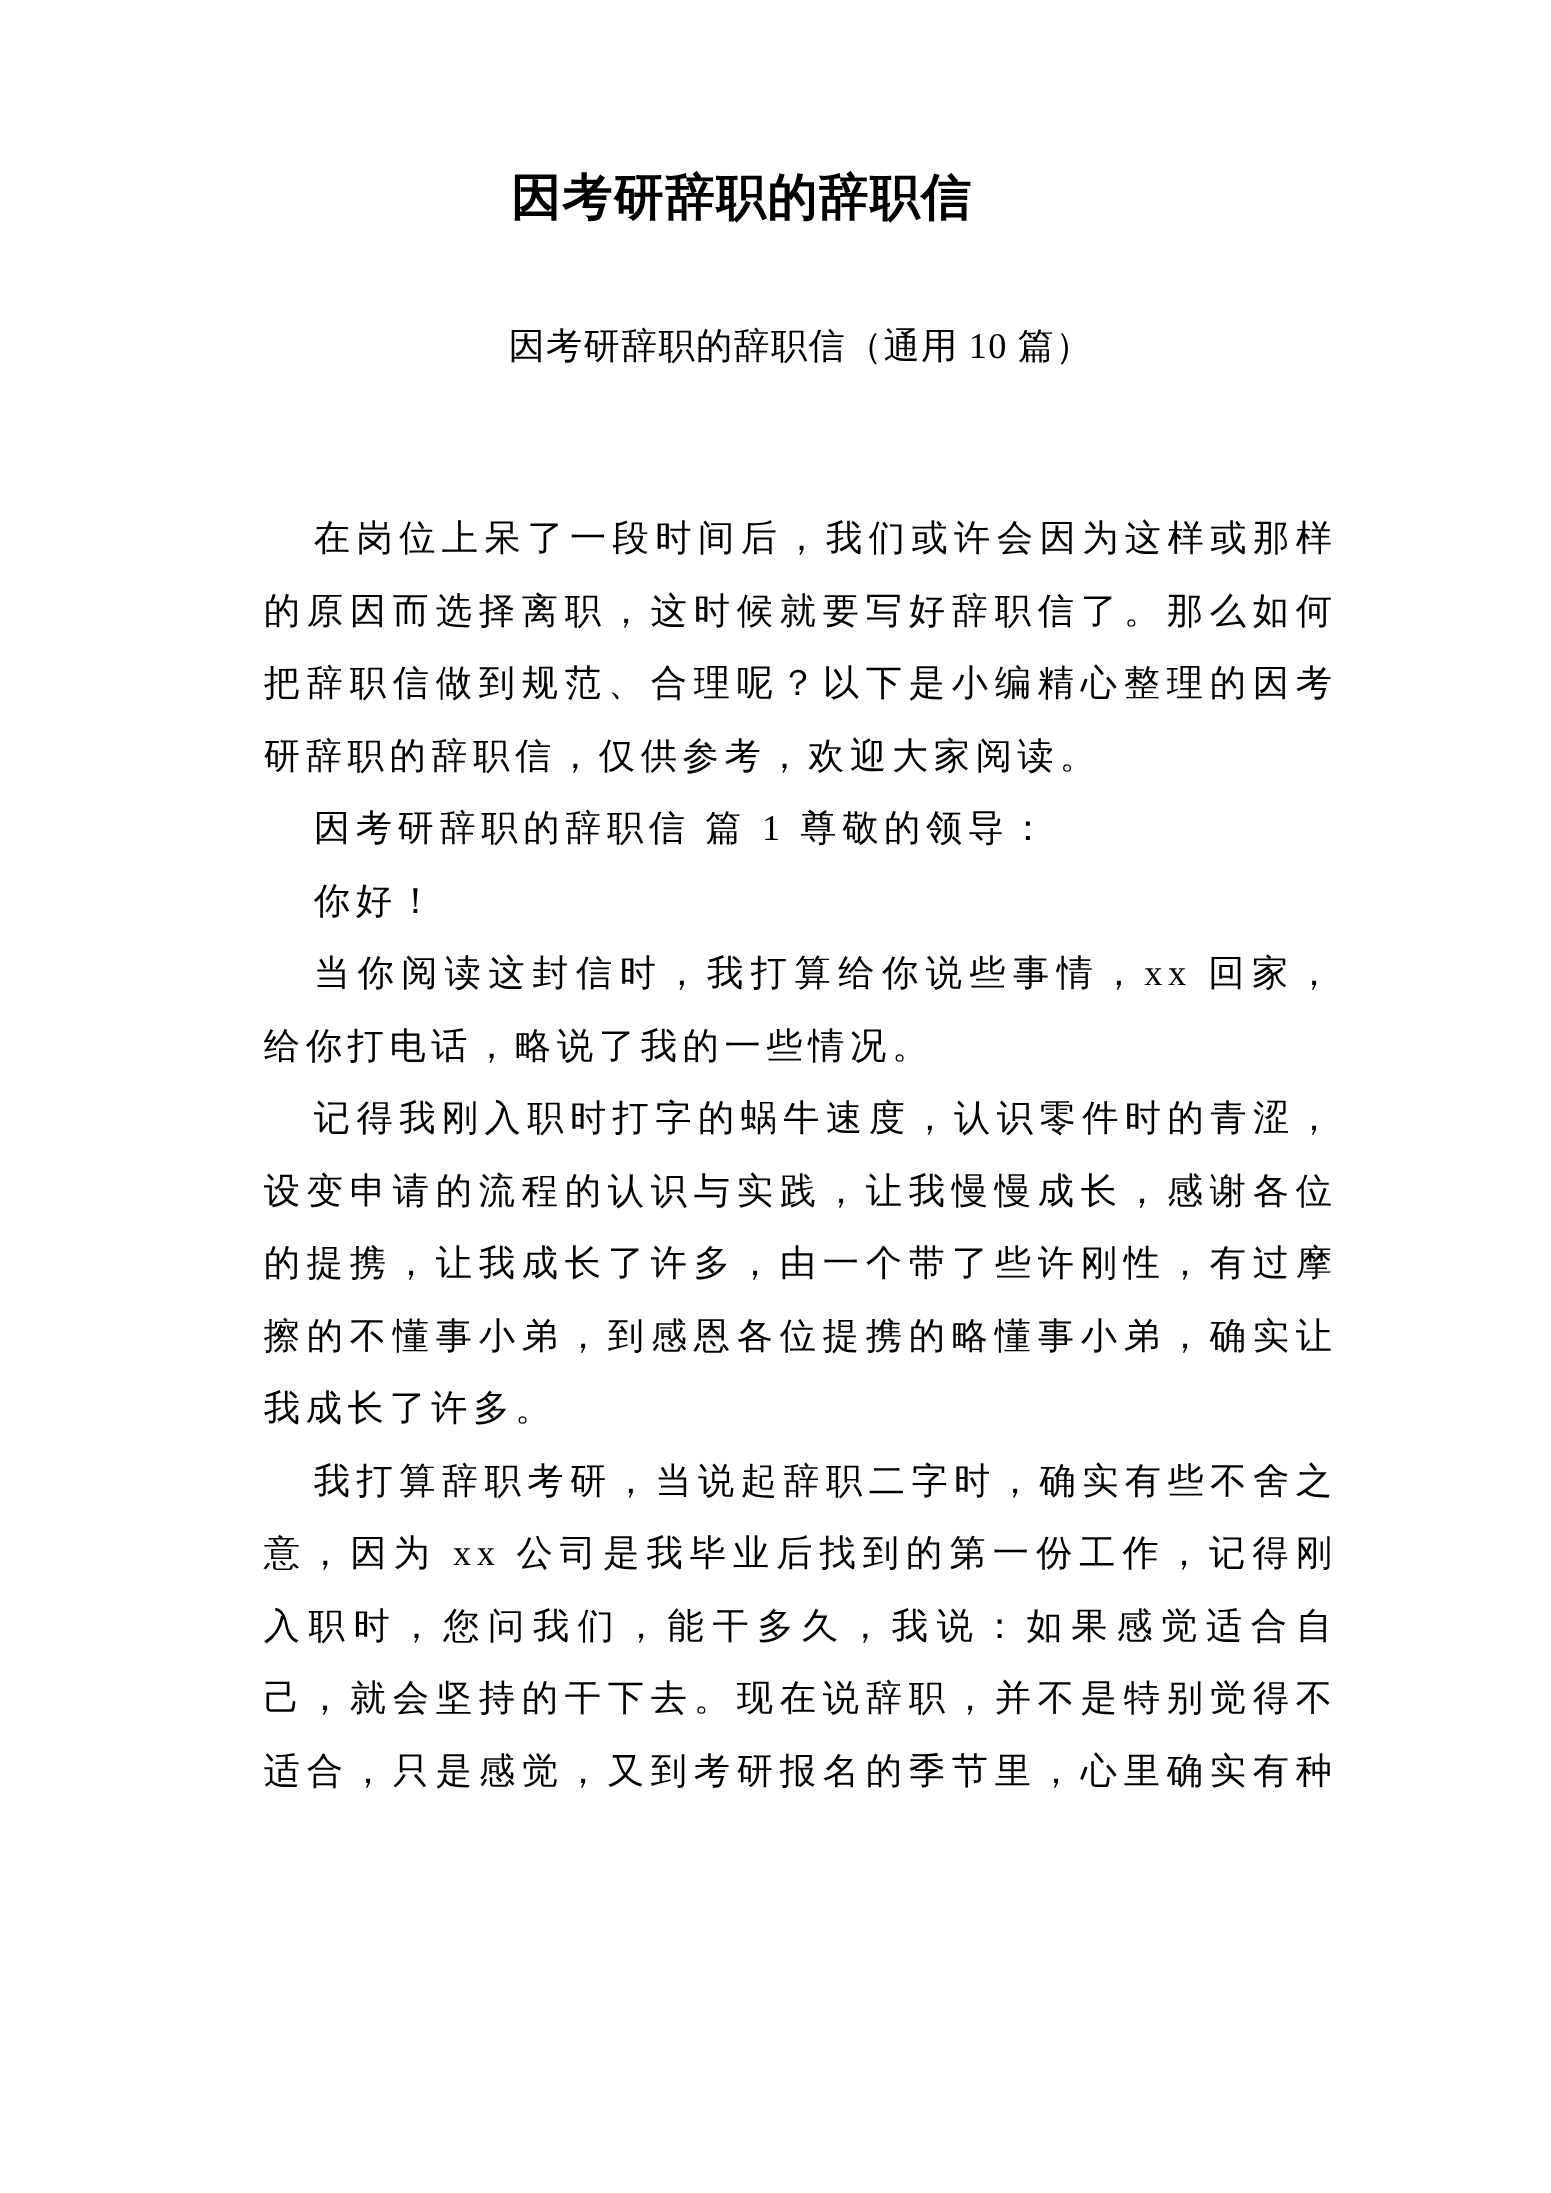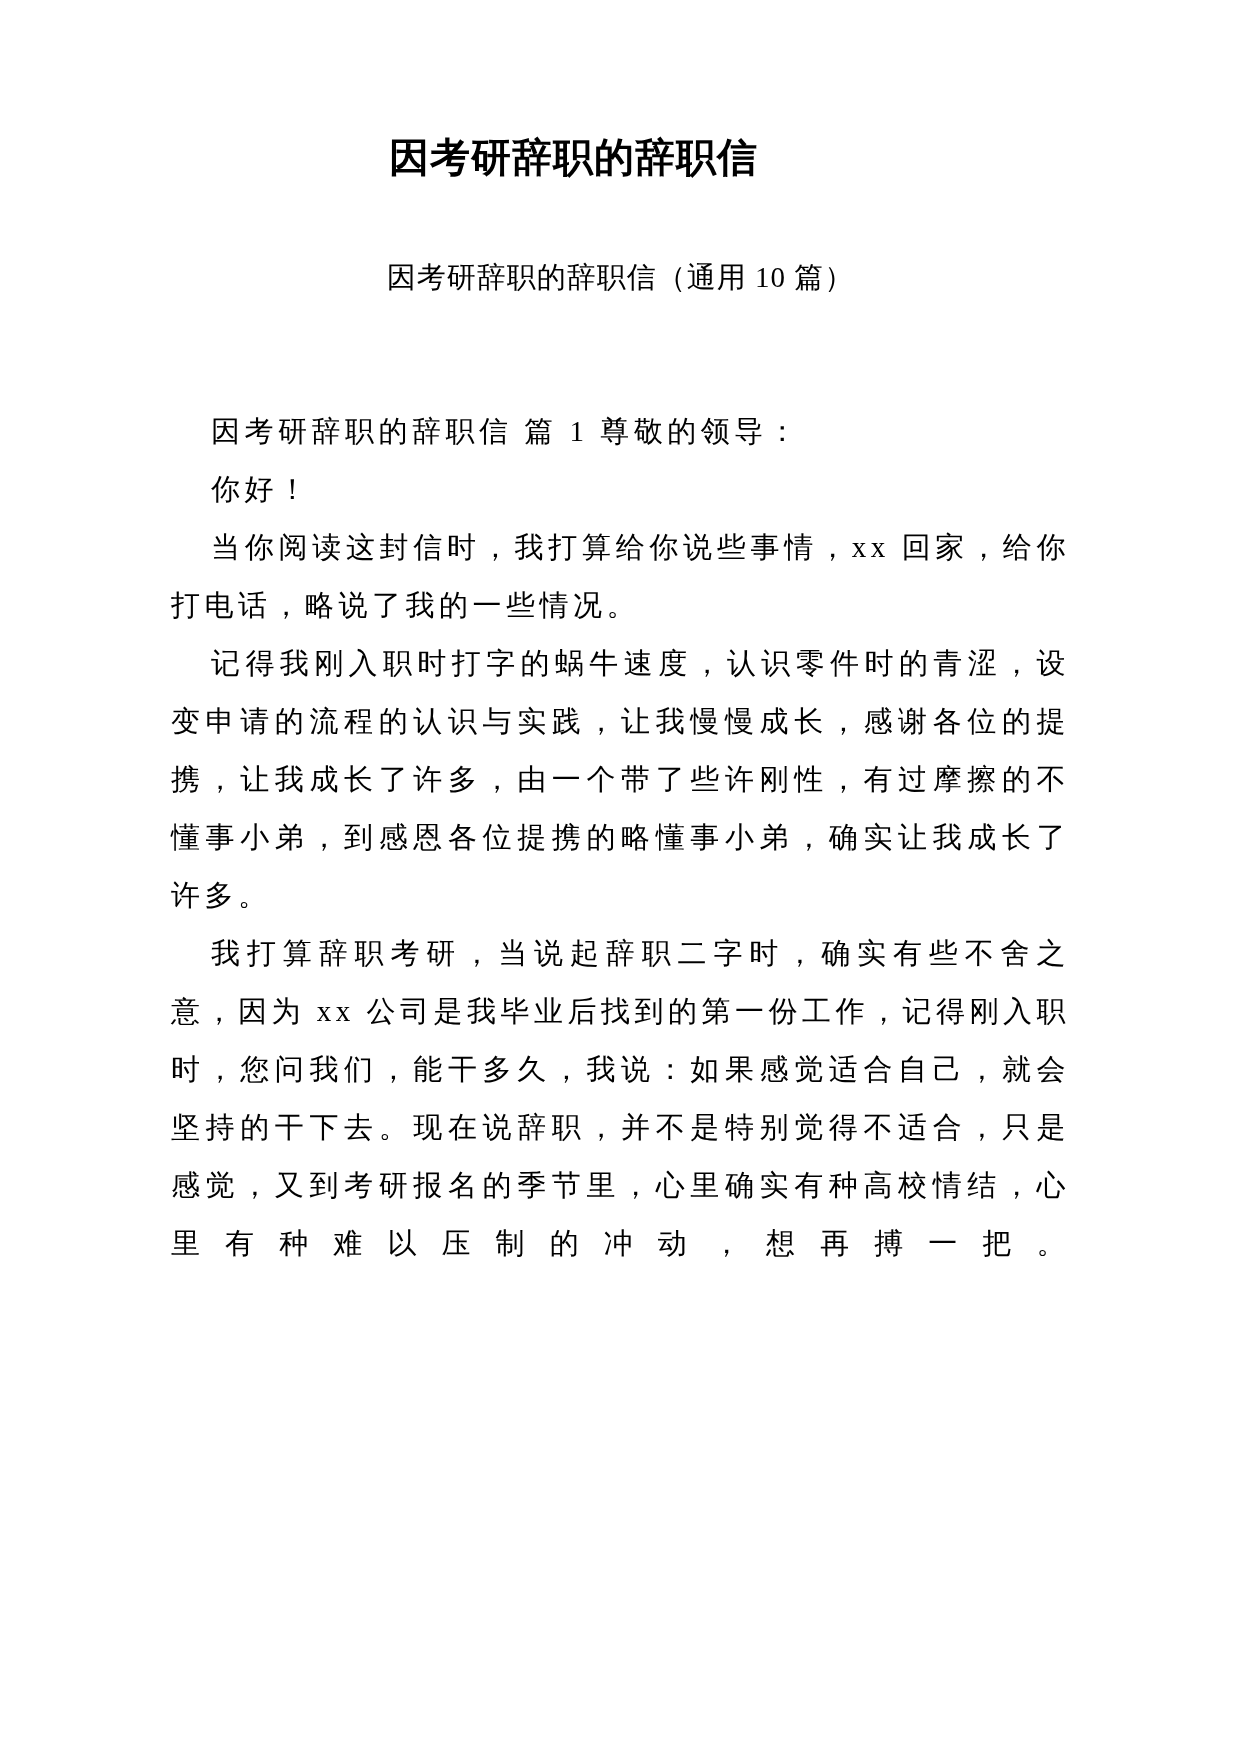--- a/index.html
+++ b/index.html
@@ -13,20 +13,21 @@
     color: #000000;
     font-family: "Liberation Serif", "DejaVu Serif", serif;
   }
   .page {
     position: relative;
     width: 1241px;
     height: 1448px;
     background: #ffffff;
     overflow: hidden;
     box-sizing: border-box;
+    padding-left: 40px;
   }
   .content {
     padding: 0 171px;
   }
   .doc-title {
     margin: 0;
     padding-top: 126px;
     
     padding-right: 94px;
     font-size: 40px;
@@ -64,20 +65,21 @@
 </head>
 <body>
 
 <div class="page">
   <div class="content">
     <h1 class="doc-title">因考研辞职的辞职信</h1>
 
     <p class="doc-subtitle">因考研辞职的辞职信（通用 10 篇）</p>
 
     <div class="doc-body">
+        <p class="body-paragraph">在岗位上呆了一段时间后，我们或许会因为这样或那样的原因而选择离职，这时候就要写好辞职信了。那么如何把辞职信做到规范、合理呢？以下是小编精心整理的因考研辞职的辞职信，仅供参考，欢迎大家阅读。</p>
         <p class="body-paragraph">因考研辞职的辞职信 篇 1 尊敬的领导：</p>
         <p class="body-paragraph">你好！</p>
         <p class="body-paragraph">当你阅读这封信时，我打算给你说些事情，xx 回家，给你打电话，略说了我的一些情况。</p>
         <p class="body-paragraph">记得我刚入职时打字的蜗牛速度，认识零件时的青涩，设变申请的流程的认识与实践，让我慢慢成长，感谢各位的提携，让我成长了许多，由一个带了些许刚性，有过摩擦的不懂事小弟，到感恩各位提携的略懂事小弟，确实让我成长了许多。</p>
         <p class="body-paragraph">我打算辞职考研，当说起辞职二字时，确实有些不舍之意，因为 xx 公司是我毕业后找到的第一份工作，记得刚入职时，您问我们，能干多久，我说：如果感觉适合自己，就会坚持的干下去。现在说辞职，并不是特别觉得不适合，只是感觉，又到考研报名的季节里，心里确实有种高校情结，心里有种难以压制的冲动，想再搏一把。</p>
       </div>
   </div>
 </div>
 
 </body></html>

